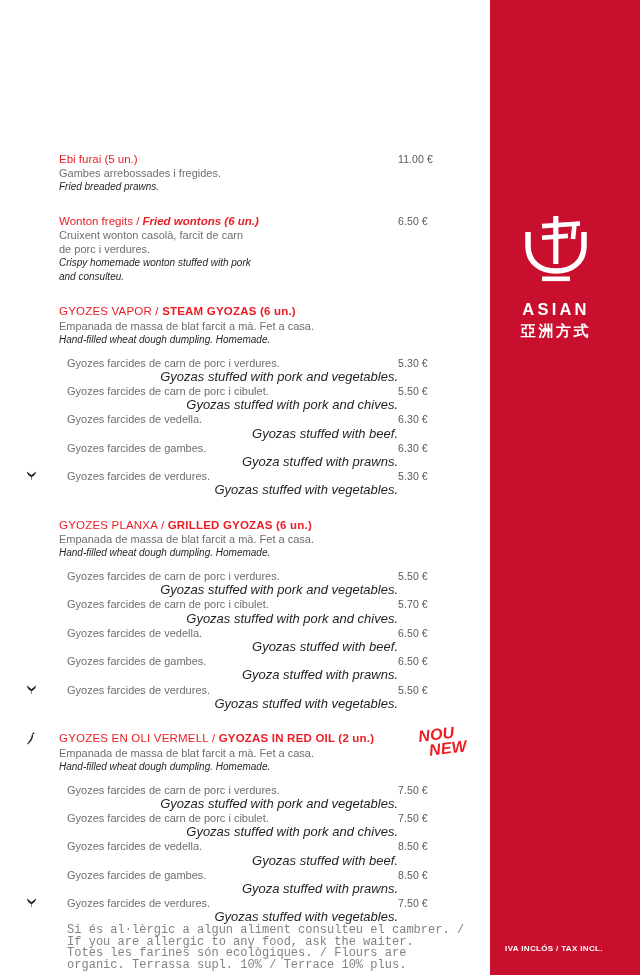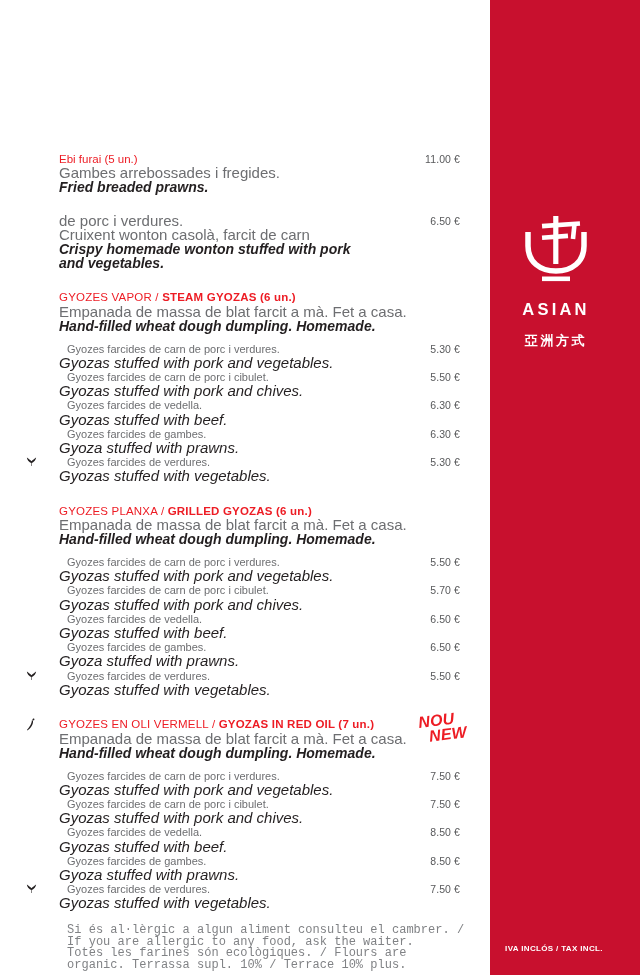--- a/index.html
+++ b/index.html
@@ -61,21 +61,20 @@
   .chili-icon { display: inline-block; width: 10px; height: 13px; }
 
   .texts {
     flex: 1 1 auto;
     min-width: 0;
   }
 
   .price-col {
     width: 62px;
     min-width: 62px;
-    text-align: right;
     font-size: 10.5px;
     line-height: 13px;
     color: #58595b;
     padding-top: 1px;
     letter-spacing: 0.1px;
     white-space: nowrap;
   }
 
   .title-red {
     color: #ED1C24;
@@ -89,42 +88,42 @@
     color: #ED1C24;
     font-size: 11.5px;
     line-height: 14.5px;
     font-weight: 400;
     letter-spacing: 0.2px;
   }
   .heading-red .en { font-weight: bold; }
 
   .desc-ca {
     color: #6d6e71;
-    font-size: 15px;
+    font-size: 11px;
     line-height: 14px;
   }
   .desc-en {
     color: #231f20;
-    font-size: 14px;
+    font-size: 10px;
     line-height: 14px;
     font-style: italic;
-    font-weight: bold;
   }
 
   .item-ca {
     color: #6d6e71;
     font-size: 11px;
     line-height: 14.2px;
     margin-left: 8px;
   }
   .item-en {
     color: #231f20;
-    font-size: 15px;
+    font-size: 13px;
     line-height: 14.2px;
     font-style: italic;
+    text-align: right;
   }
   .gap-md { height: 20px; }
   .gap-sm { height: 9px; }
 
   
   .pair { display: flex; align-items: flex-start; }
   .pair .texts { flex: 1 1 auto; }
 
   
   .new-badge {
@@ -181,26 +180,26 @@
   .brand-name {
     color: #ffffff;
     font-size: 16.5px;
     font-weight: bold;
     letter-spacing: 3.2px;
     line-height: 19px;
   }
 
   .brand-cn {
     color: #ffffff;
-    font-size: 13px;
+    font-size: 15px;
     font-weight: bold;
     letter-spacing: 2.6px;
     line-height: 19px;
-    margin-top: 12px;
-    font-family: Liberation Serif, serif;
+    margin-top: 2px;
+    font-family: Liberation Sans, sans-serif;
   }
 
   .tax-note {
     position: absolute;
     bottom: 22px;
     left: 0;
     width: 128px;
     text-align: center;
     color: #ffffff;
     font-size: 8px;
@@ -230,24 +229,27 @@
           <div class="price-col">11.00 €</div>
         </div>
       </div>
 
       <div class="gap-md"></div>
 
       <div class="block">
         <div class="row">
           <div class="marker"></div>
           <div class="texts">
+            <div class="title-red">
+              <span>Wonton fregits</span><span> / </span><span class="en">Fried wontons (6 un.)</span>
+            </div>
+            <div class="desc-ca">Cruixent wonton casolà, farcit de carn</div>
             <div class="desc-ca">de porc i verdures.</div>
-            <div class="desc-ca">Cruixent wonton casolà, farcit de carn</div>
             <div class="desc-en">Crispy homemade wonton stuffed with pork</div>
-            <div class="desc-en">and vegetables.</div>
+            <div class="desc-en">and consulteu.</div>
           </div>
           <div class="price-col">6.50 €</div>
         </div>
       </div>
 
       <div class="gap-md"></div>
 
       <div class="block">
         <div class="row">
           <div class="marker"></div>
@@ -391,21 +393,21 @@
           <div class="marker">
             <span class="chili-icon">
               <svg viewBox="0 0 10 13" width="10" height="13" aria-hidden="true">
                 <path d="M7.2 0.6 C7.9 0.4 8.6 0.9 8.4 1.7 C8.2 2.4 7.5 2.5 7.0 2.3 C6.6 2.1 6.3 1.6 6.5 1.2 Z" fill="#231f20"></path>
                 <path d="M6.7 2.2 C7.4 3.6 7.0 5.6 5.8 7.7 C4.7 9.7 3.0 11.4 1.6 12.3 C1.2 12.6 0.8 12.2 1.1 11.8 C2.3 10.3 3.6 8.7 4.5 6.9 C5.4 5.1 5.9 3.5 5.8 2.4 Z" fill="#231f20"></path>
               </svg>
             </span>
           </div>
           <div class="texts">
             <div class="heading-red">
-              <span>GYOZES EN OLI VERMELL</span><span> / </span><span class="en">GYOZAS IN RED OIL (7 un.)</span>
+              <span>GYOZES EN OLI VERMELL</span><span> / </span><span class="en">GYOZAS IN RED OIL (2 un.)</span>
             </div>
             <div class="desc-ca">Empanada de massa de blat farcit a mà. Fet a casa.</div>
             <div class="desc-en">Hand-filled wheat dough dumpling. Homemade.</div>
           </div>
           <div class="new-badge">
             <span class="l1">NOU</span>
             <span class="l2">NEW</span>
           </div>
         </div>
 

